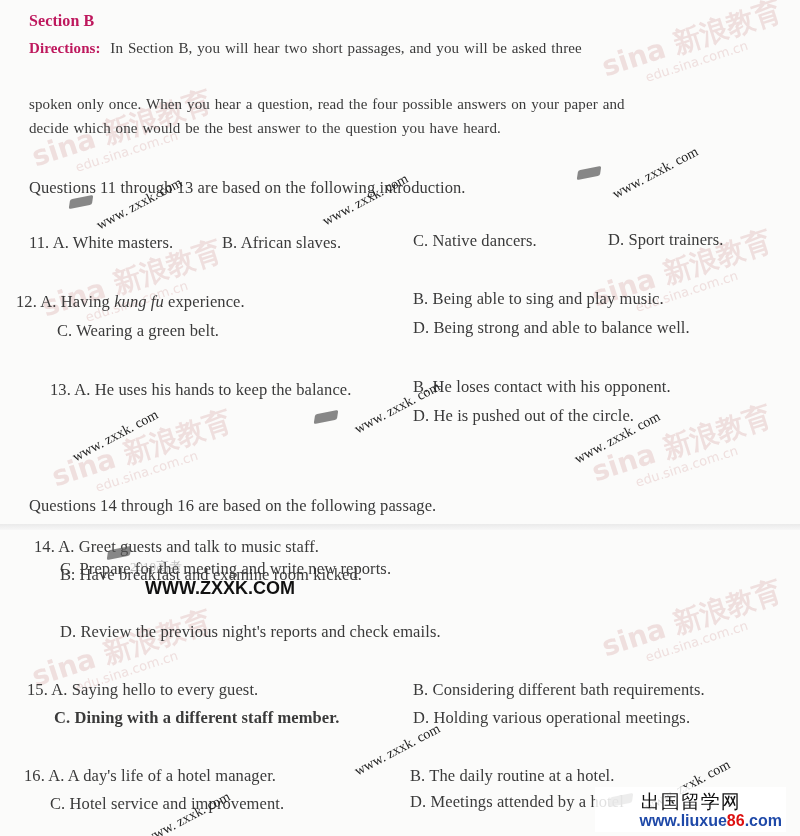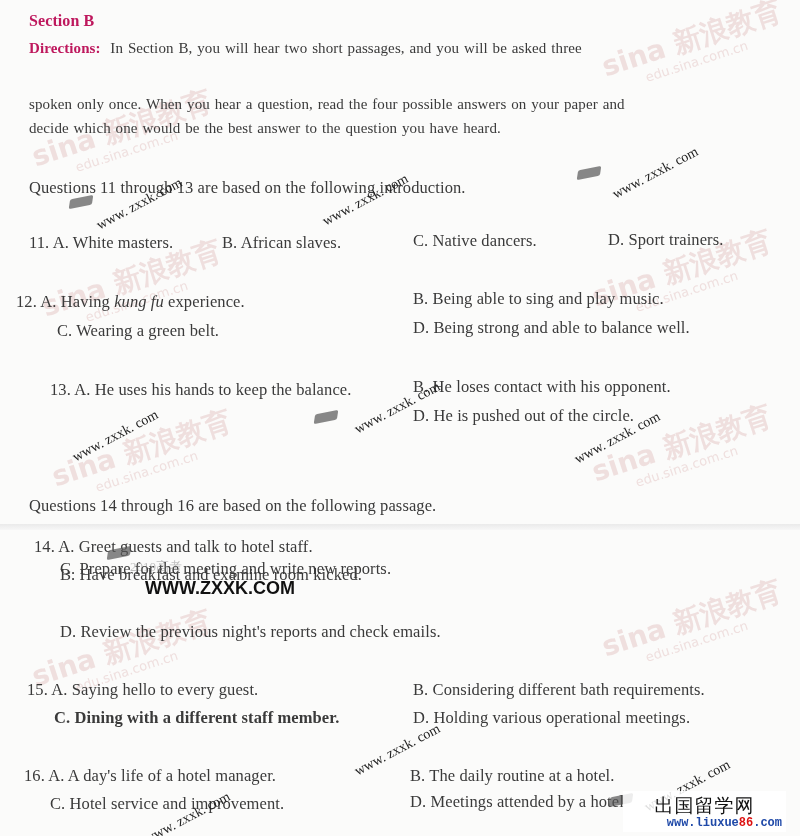--- a/index.html
+++ b/index.html
@@ -17,21 +17,21 @@
   .band { position: absolute; left: 0; top: 524px; width: 800px; height: 6px; background: linear-gradient(#eaeaea, #f7f7f7); }
   .wm { position: absolute; white-space: nowrap; pointer-events: none; }
   .wm-sina { color: rgba(210,150,150,0.28); font-family: "DejaVu Sans", sans-serif; font-size: 28px; font-weight: bold; transform: rotate(-18deg); }
   .wm-sina small { font-size: 13px; display: block; font-weight: normal; margin-left: 38px; margin-top: -4px; }
   .wm-zxxk { color: #1d1d1d; font-family: "Liberation Serif", serif; font-size: 14px; transform: rotate(-28deg); }
   .wm-zxxk-caps { color: #111; font-family: "Liberation Sans", sans-serif; font-weight: bold; font-size: 18px; }
   .wm-2010 { color: rgba(120,120,120,0.45); font-size: 13px; }
   .cap { position: absolute; width: 22px; height: 10px; background: #555; transform: skew(-20deg) rotate(-12deg); border-radius: 2px; opacity: 0.7; }
   .logo { position: absolute; right: 14px; bottom: 4px; text-align: center; background: rgba(255,255,255,0.85); padding: 2px 4px; }
   .logo .cn { font-family: "DejaVu Sans", sans-serif; font-size: 19px; color: #111; letter-spacing: 1px; }
-  .logo .url { font-family: Liberation Mono, monospace; font-size: 12px; color: #1f49a8; font-weight: bold; margin-top: -3px; margin-left: 40px; }
+  .logo .url { font-family: Liberation Sans, sans-serif; font-size: 16px; color: #1f49a8; font-weight: bold; margin-top: -3px; margin-left: 40px; }
   .logo .url .red { color: #d11; }
 </style>
 </head>
 <body>
 
 <div class="page">
 
   <div class="wm wm-sina" style="left:30px;top:110px;"><span>sina 新浪教育</span><small>edu.sina.com.cn</small></div>
   <div class="wm wm-sina" style="left:600px;top:20px;"><span>sina 新浪教育</span><small>edu.sina.com.cn</small></div>
   <div class="wm wm-sina" style="left:40px;top:260px;"><span>sina 新浪教育</span><small>edu.sina.com.cn</small></div>
@@ -61,21 +61,21 @@
   <div class="line" style="left:413px;top:289px;">B. Being able to sing and play music.</div>
   <div class="line" style="left:57px;top:321px;">C. Wearing a green belt.</div>
   <div class="line" style="left:413px;top:318px;">D. Being strong and able to balance well.</div>
 
   <div class="line" style="left:29px;top:380px;margin-left:21px;"><span>13.</span> <span>A. He uses his hands to keep the balance.</span></div>
   <div class="line" style="left:413px;top:377px;">B. He loses contact with his opponent.</div>
   <div class="line" style="left:413px;top:406px;">D. He is pushed out of the circle.</div>
 
   <div class="line" style="left:29px;top:496px;">Questions 14 through 16 are based on the following passage.</div>
 
-  <div class="line" style="left:34px;top:537px;"><span>14.</span> <span>A. Greet guests and talk to hotel staff.</span></div>
+  <div class="line" style="left:34px;top:537px;"><span>14.</span> <span>A. Greet guests and talk to music staff.</span></div>
   <div class="line" style="left:60px;top:565px;">B. Have breakfast and examine room kicked.</div>
   <div class="line" style="left:60px;top:559px;">C. Prepare for the meeting and write new reports.</div>
   <div class="line" style="left:60px;top:622px;">D. Review the previous night's reports and check emails.</div>
 
   <div class="line" style="left:27px;top:680px;"><span>15.</span> <span>A. Saying hello to every guest.</span></div>
   <div class="line" style="left:413px;top:680px;">B. Considering different bath requirements.</div>
   <div class="line" style="left:54px;top:708px;font-weight:bold;">C. Dining with a different staff member.</div>
   <div class="line" style="left:413px;top:708px;">D. Holding various operational meetings.</div>
 
   <div class="line" style="left:24px;top:766px;"><span>16.</span> <span>A. A day's life of a hotel manager.</span></div>

